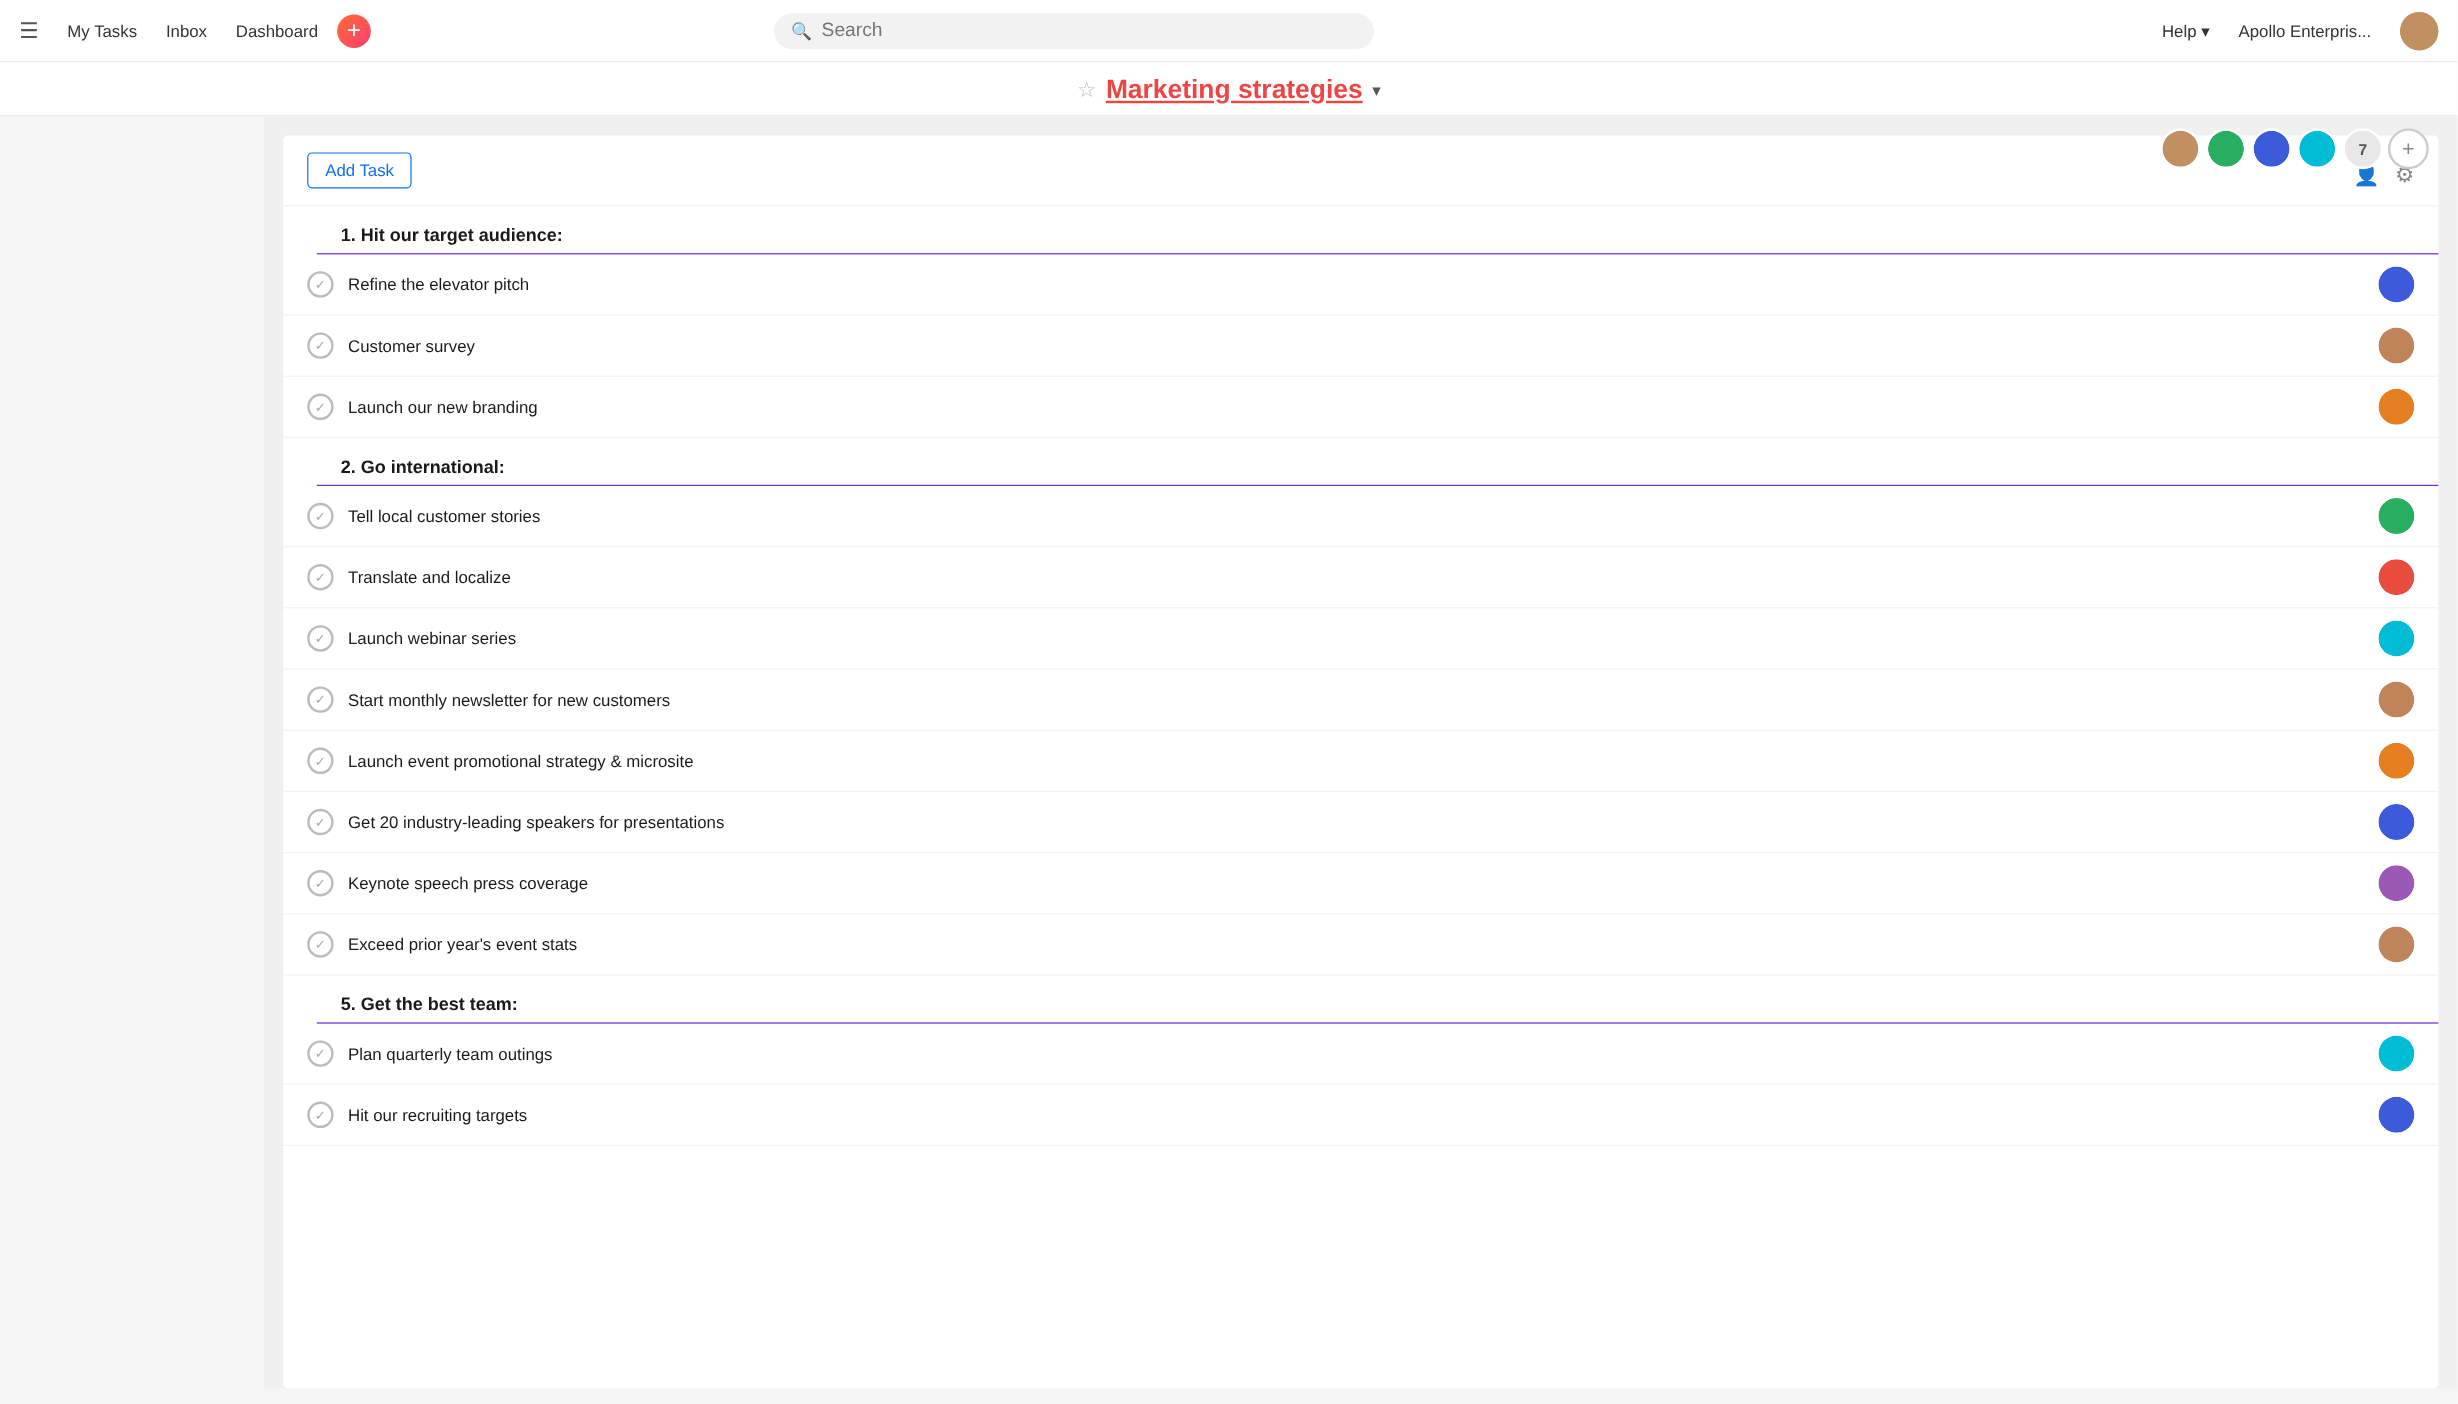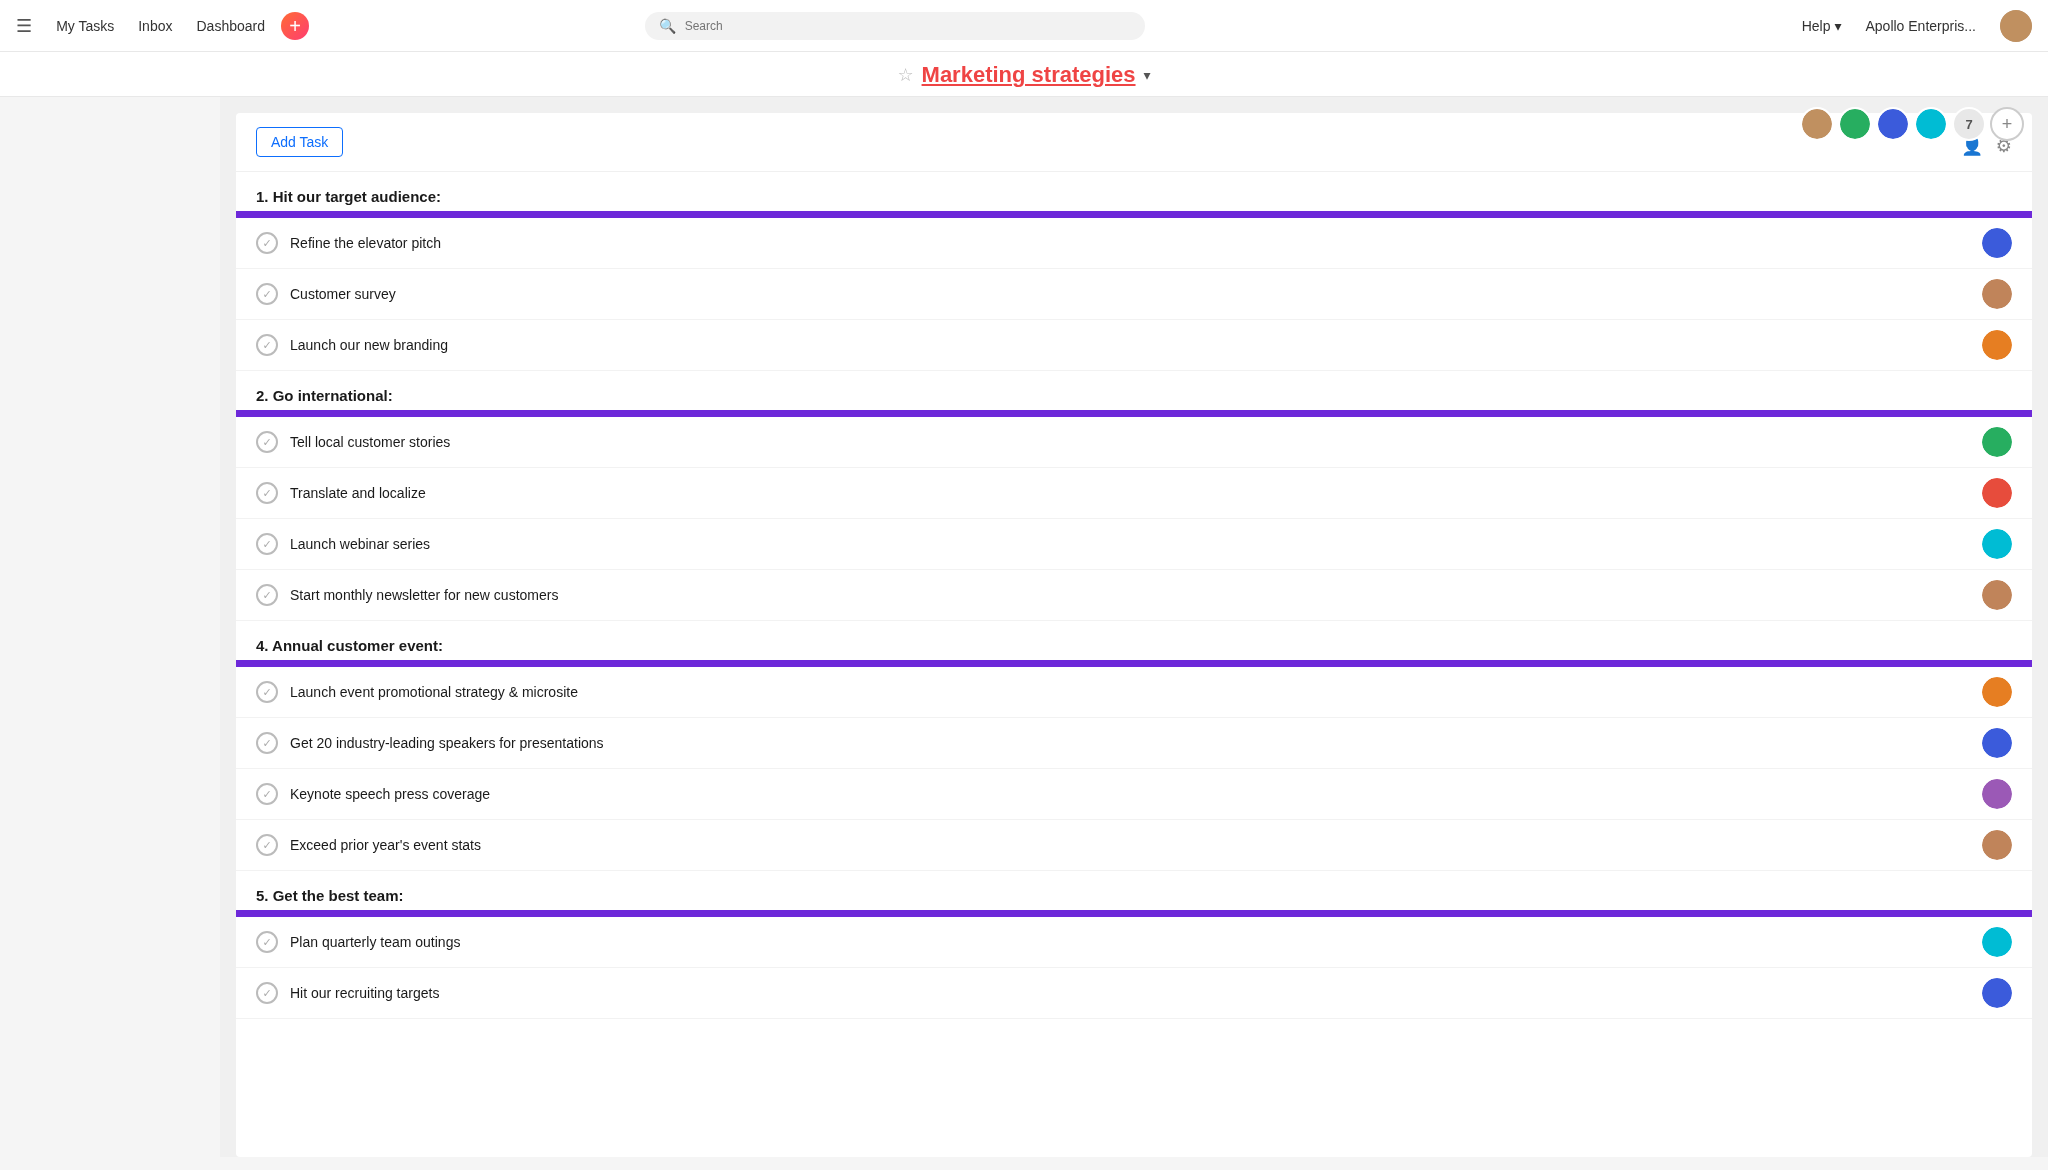--- a/index.html
+++ b/index.html
@@ -22,21 +22,21 @@
       font-weight: 300; line-height: 1;
     }
     .search-bar {
       flex: 1; max-width: 500px; margin: 0 auto;
       display: flex; align-items: center;
       background: #f2f2f2; border-radius: 20px;
       padding: 6px 14px; gap: 8px;
     }
     .search-bar input {
       border: none; background: transparent; outline: none;
-      font-size: 12px; color: #333; width: 100%;
+      font-size: 16px; color: #333; width: 100%;
     }
     .search-icon-sym { color: #888; font-size: 14px; }
     .nav-right { display: flex; align-items: center; gap: 24px; margin-left: auto; }
     .help-link { color: #333; font-size: 14px; cursor: pointer; display: flex; align-items: center; gap: 4px; }
     .org-name { color: #333; font-size: 14px; cursor: pointer; }
     .user-avatar { width: 32px; height: 32px; border-radius: 50%; background: #c0a080; overflow: hidden; cursor: pointer; }
 
     
     .sub-header {
       background: #fff; border-bottom: 1px solid #e8e8e8;
@@ -104,21 +104,22 @@
       border-radius: 4px; padding: 6px 14px; font-size: 14px;
       cursor: pointer; font-weight: 500;
     }
     .toolbar-icons { display: flex; gap: 12px; }
     .toolbar-icon { color: #888; font-size: 18px; cursor: pointer; }
 
     
     .section-header {
       display: flex; align-items: center;
       padding: 16px 20px 6px;
-      border-bottom: 7px solid #6d28d9;
+      border-bottom: 1px solid #6d28d9;
+      margin-left: 28px;
     }
     .section-title { font-size: 15px; font-weight: 600; color: #1a1a1a; }
 
     
     .task-row {
       display: flex; align-items: center; justify-content: space-between;
       padding: 10px 20px; border-bottom: 1px solid #f2f2f2;
       cursor: pointer;
     }
     .task-left { display: flex; align-items: center; gap: 12px; }
@@ -282,23 +283,20 @@
           </div>
           <div class="task-row">
             <div class="task-left">
               <div class="task-check">✓</div>
               <span class="task-name">Start monthly newsletter for new customers</span>
             </div>
             <div class="task-assignee">
               <div class="av-img av2"></div>
             </div>
           </div>
-          <div class="section-header">
-            <span class="section-title">4. Annual customer event:</span>
-          </div>
           <div class="task-row">
             <div class="task-left">
               <div class="task-check">✓</div>
               <span class="task-name">Launch event promotional strategy &amp; microsite</span>
             </div>
             <div class="task-assignee">
               <div class="av-img av3"></div>
             </div>
           </div>
           <div class="task-row">

